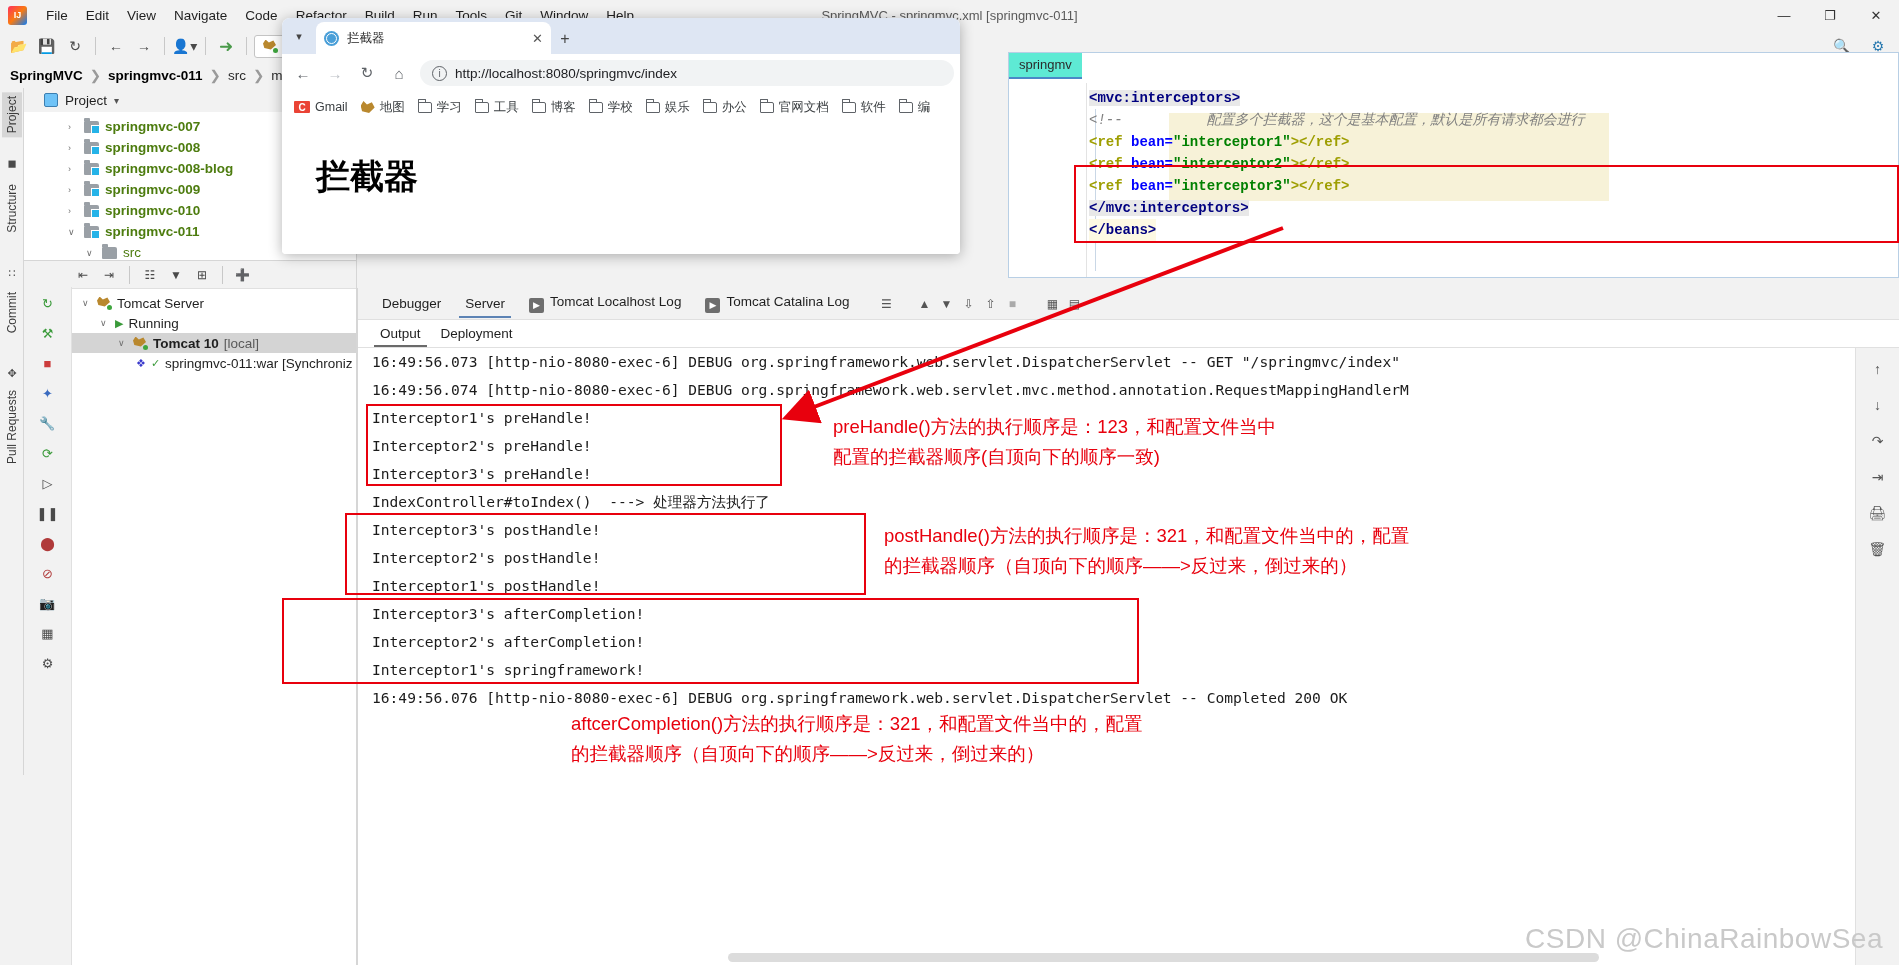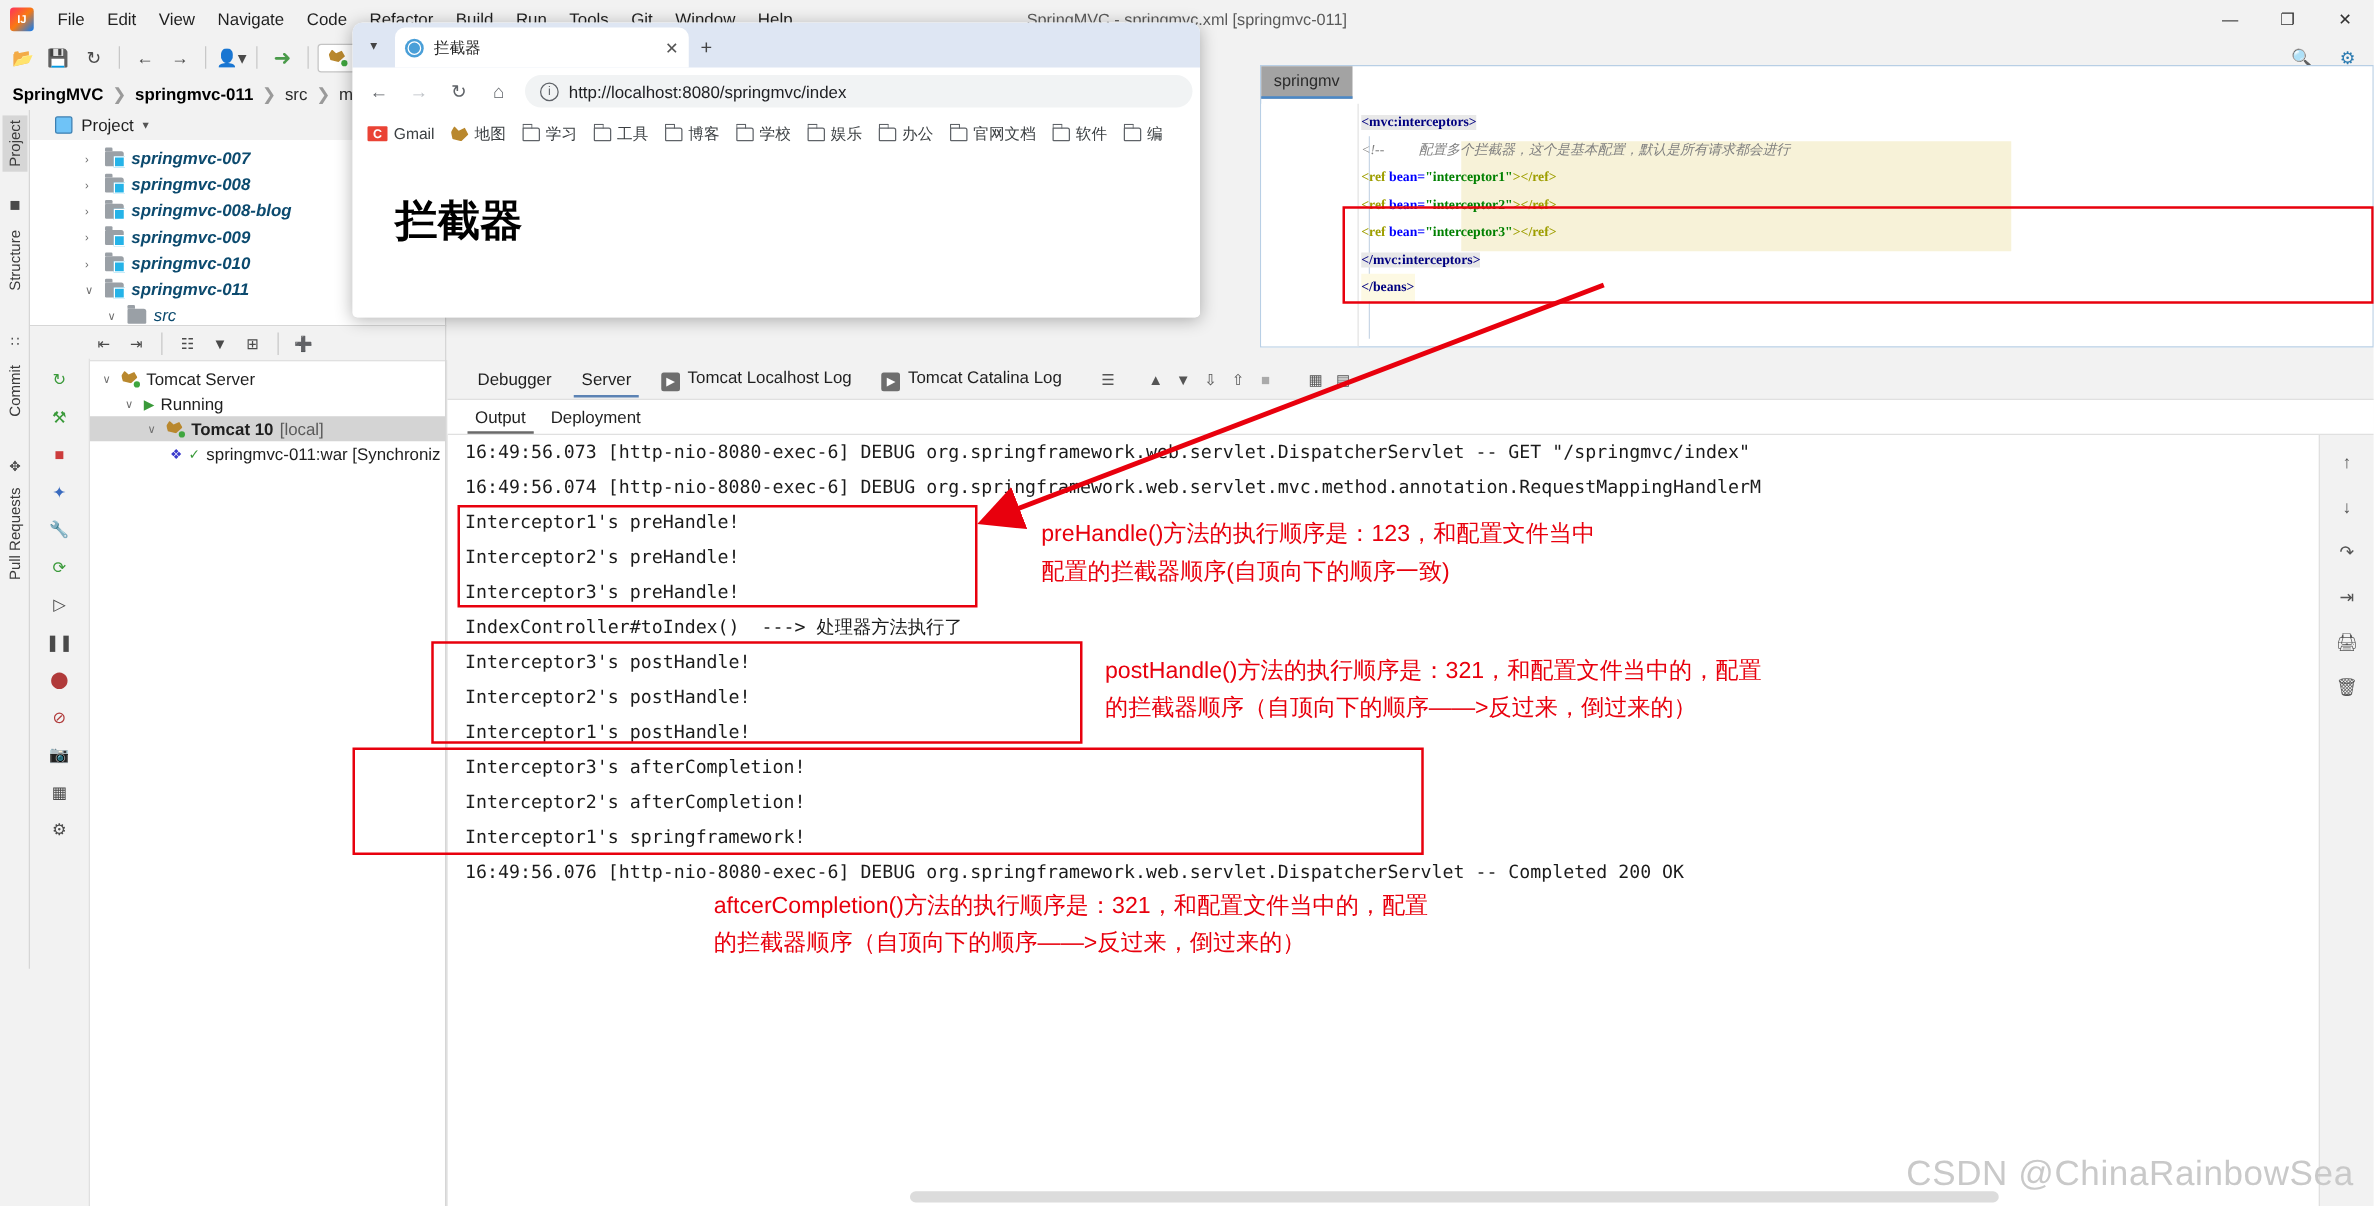--- a/index.html
+++ b/index.html
@@ -106,21 +106,21 @@
     position:relative; flex:none;
   }
   .folder::before{
     content:""; position:absolute; left:0; top:-3px; width:6px;height:3px;
     background:#9aa0a6; border-radius:1px 1px 0 0;
   }
   .folder.mod::after{
     content:""; position:absolute; right:-1px; bottom:-1px; width:7px;height:7px;
     background:#25b3e8; border:1px solid #fff;
   }
-  .tname { font-weight:bold; color:#0c4a6e;font-style:italic; }
+  .tname { font-weight:bold; color:#4d7c0f; }
   .tname.plain { font-weight:normal; }
 
   
   .services {
     position:absolute; left:24px; top:260px; width:333px; bottom:0;
     background:#fff; border-right:1px solid #d6d6d6; border-top:1px solid #d6d6d6;
   }
   .svc-title { height:26px; display:flex; align-items:center; padding-left:10px;
                font-size:14px; background:#f2f2f2;}
   .svc-toolbar { height:28px; display:flex; align-items:center; gap:4px;
@@ -139,28 +139,28 @@
   .svc-row.l4{ padding-left:112px; }
   .svc-row.sel{ background:#d4d4d4; }
 
   
   .editor {
     position:absolute; left:1008px; top:52px; right:0; height:226px;
     background:#ffffff; border:1px solid #b8cfe5;
   }
   .ed-tab {
     position:absolute; left:0; top:0; height:26px; padding:4px 10px;
-    background:#a3a3a3; font-size:13px; color:#2b2b2b; border-bottom:2px solid #4a88c7;
+    background:#5eead4; font-size:13px; color:#2b2b2b; border-bottom:2px solid #4a88c7;
   }
   .ed-gutter{ position:absolute; left:0; top:30px; bottom:0; width:60px; background:#fff;}
   .ed-scroll-col{ position:absolute; left:60px; top:30px; bottom:0; width:18px; background:#fff;
                   border-right:1px solid #e3e3e3;}
   .ed-code{
     position:absolute; left:80px; top:34px; right:0; bottom:0;
-    font-family:Liberation Serif, serif; font-size:11px; line-height:22px;
+    font-family:Liberation Mono, monospace; font-size:14px; line-height:22px;
     white-space:pre;
   }
   .k-tag{ color:#000080; font-weight:bold; }
   .k-hl { background:#e8e8e8; }
   .k-attr{ color:#0000ff; font-weight:bold; }
   .k-val { color:#008000; font-weight:bold; }
   .k-ref { color:#9e9e00; font-weight:bold; }
   .k-com { color:#808080; font-style:italic; }
   .ed-highlight-block{
     position:absolute; left:0px; top:0px; background:#f7f2d8;

